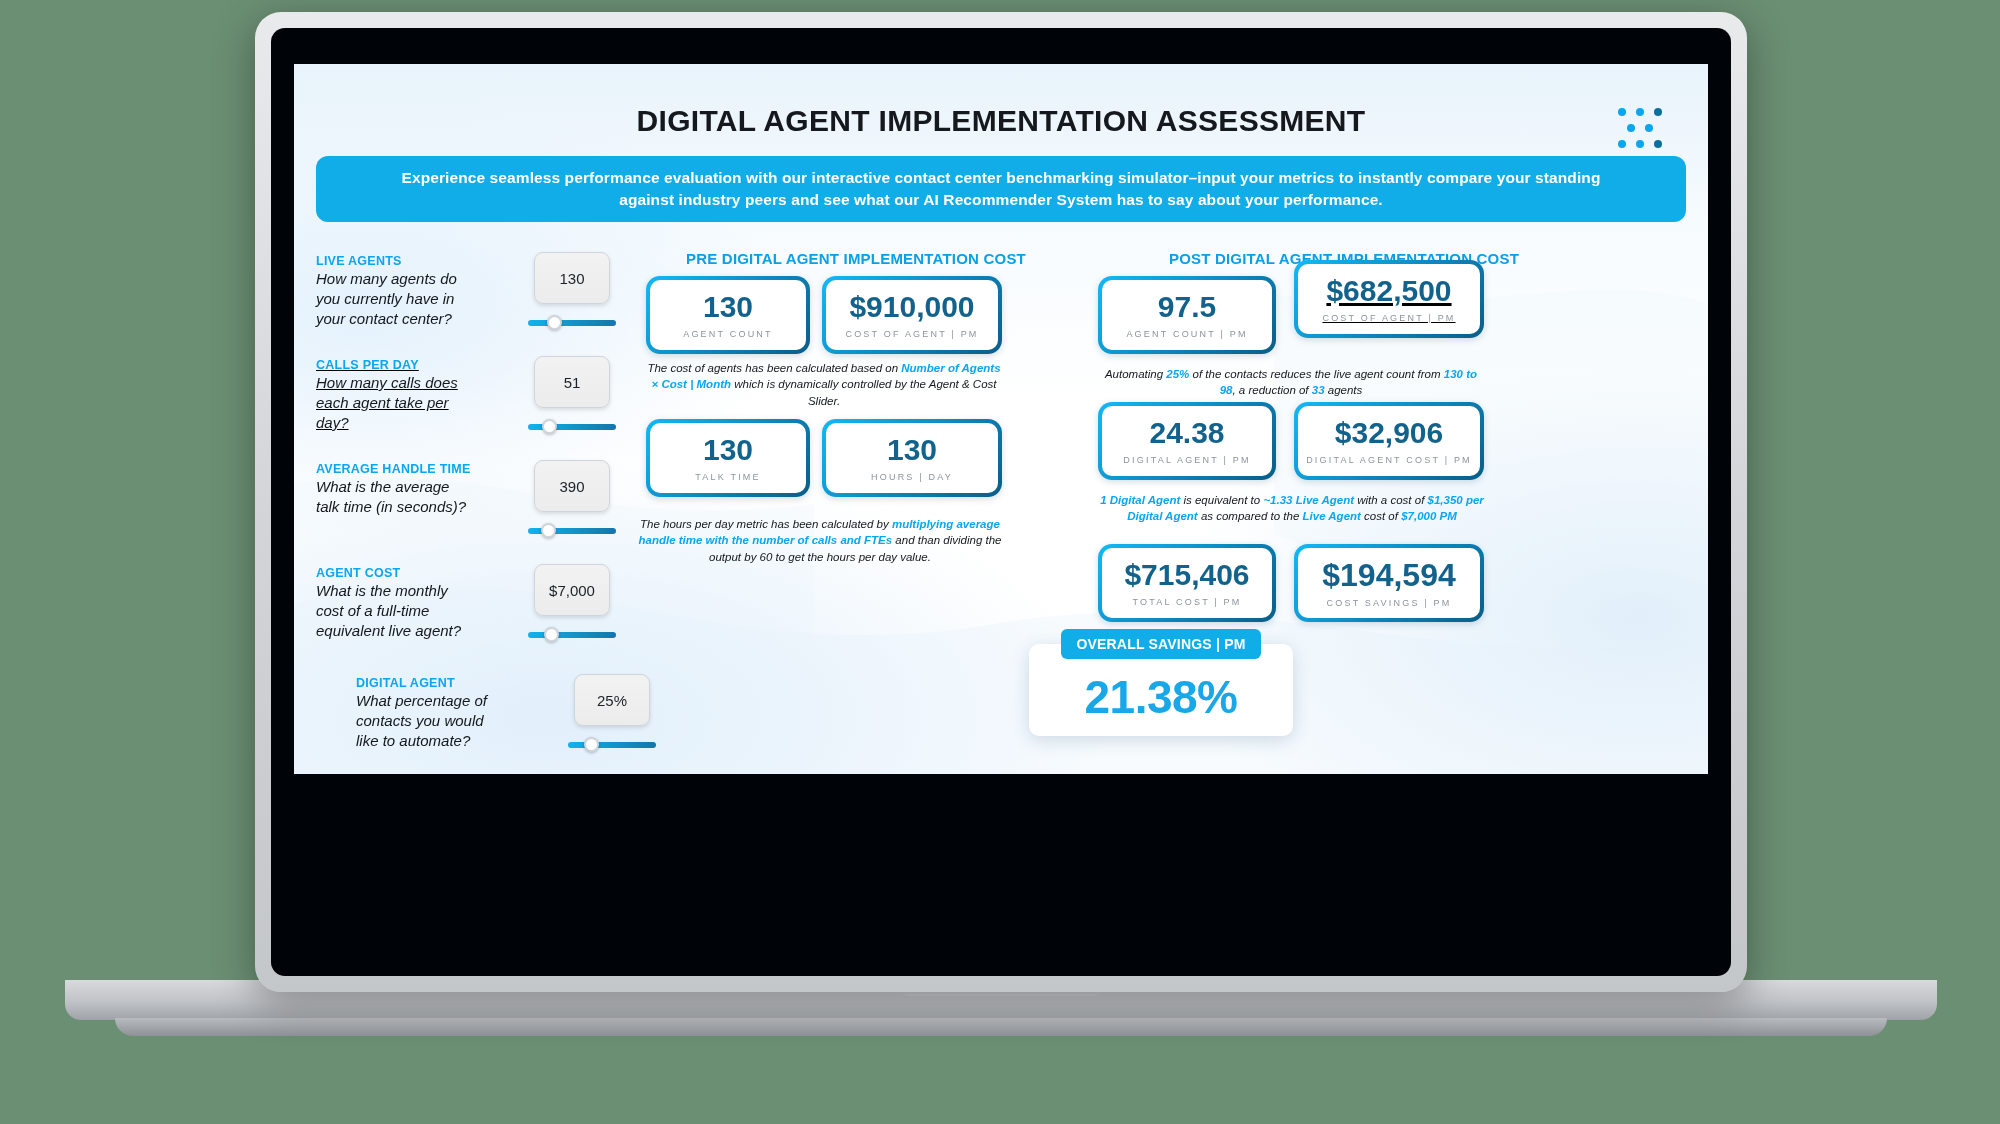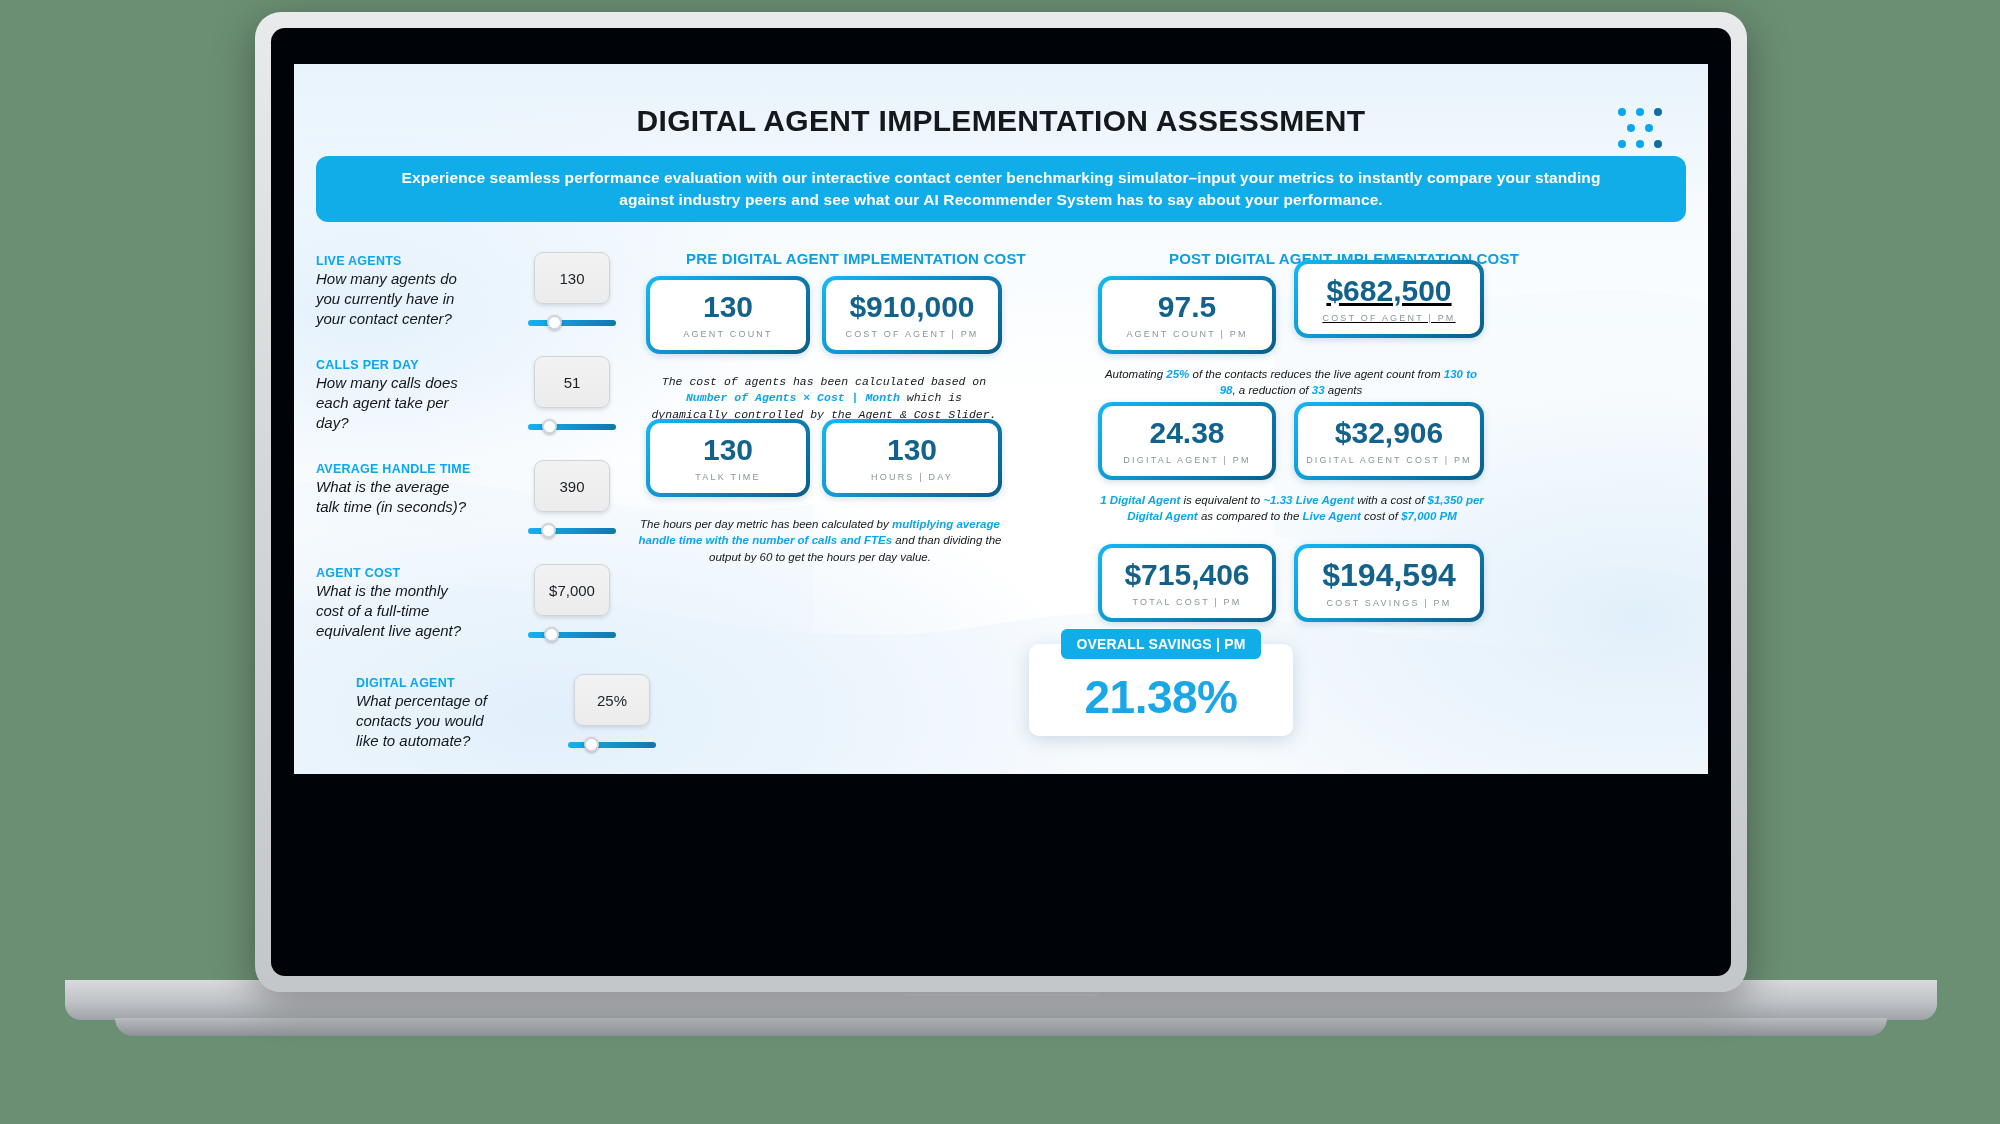--- a/index.html
+++ b/index.html
@@ -211,21 +211,21 @@
                 <div class="ctrl-q">How many agents do you currently have in your contact center?</div>
                 <div class="ctrl-right">
                   <div class="ctrl-box">130</div>
                   <div class="slider">
                     <div class="track"></div>
                     <div class="thumb" style="left:19px;"></div>
                   </div>
                 </div>
               </div>
 
-              <div class="ctrl" style="height:104px;">
+              <div class="ctrl" style="height:104px;text-decoration:underline;">
                 <div class="ctrl-label">CALLS PER DAY</div>
                 <div class="ctrl-q">How many calls does each agent take per day?</div>
                 <div class="ctrl-right">
                   <div class="ctrl-box">51</div>
                   <div class="slider">
                     <div class="track"></div>
                     <div class="thumb" style="left:14px;"></div>
                   </div>
                 </div>
               </div>
@@ -278,21 +278,21 @@
               </div>
             </div>
 
             <div class="card-wrap" style="left:528px; top:212px; width:180px; height:78px;">
               <div class="card-inner">
                 <div class="card-value" style="font-size:30px;">$910,000</div>
                 <div class="card-label">COST OF AGENT | PM</div>
               </div>
             </div>
 
-            <div class="note" style="left:352px; top:310px; width:356px;font-family:Liberation Mono, monospace;">
+            <div class="note" style="left:352px; top:296px; width:356px;">
               <span>The cost of agents has been calculated based on </span><b>Number of Agents × Cost | Month</b><span> which is dynamically controlled by the Agent &amp; Cost Slider.</span>
             </div>
 
             <div class="card-wrap" style="left:352px; top:355px; width:164px; height:78px;">
               <div class="card-inner">
                 <div class="card-value" style="font-size:30px;">130</div>
                 <div class="card-label">TALK TIME</div>
               </div>
             </div>
 

